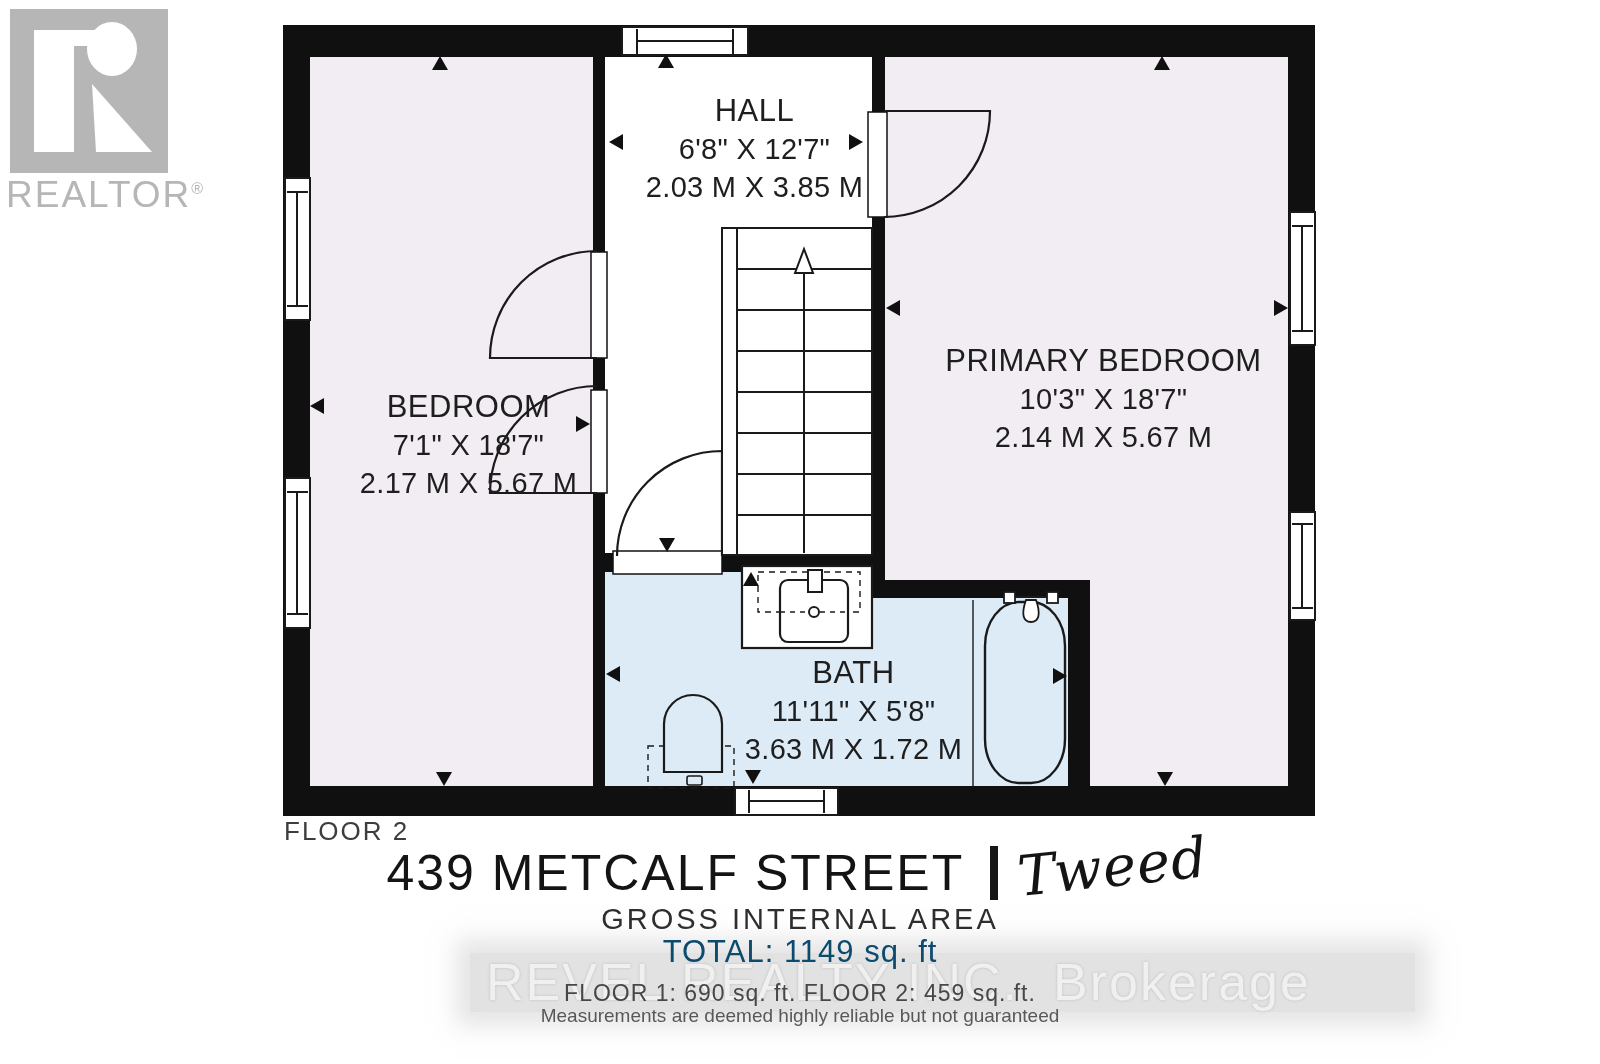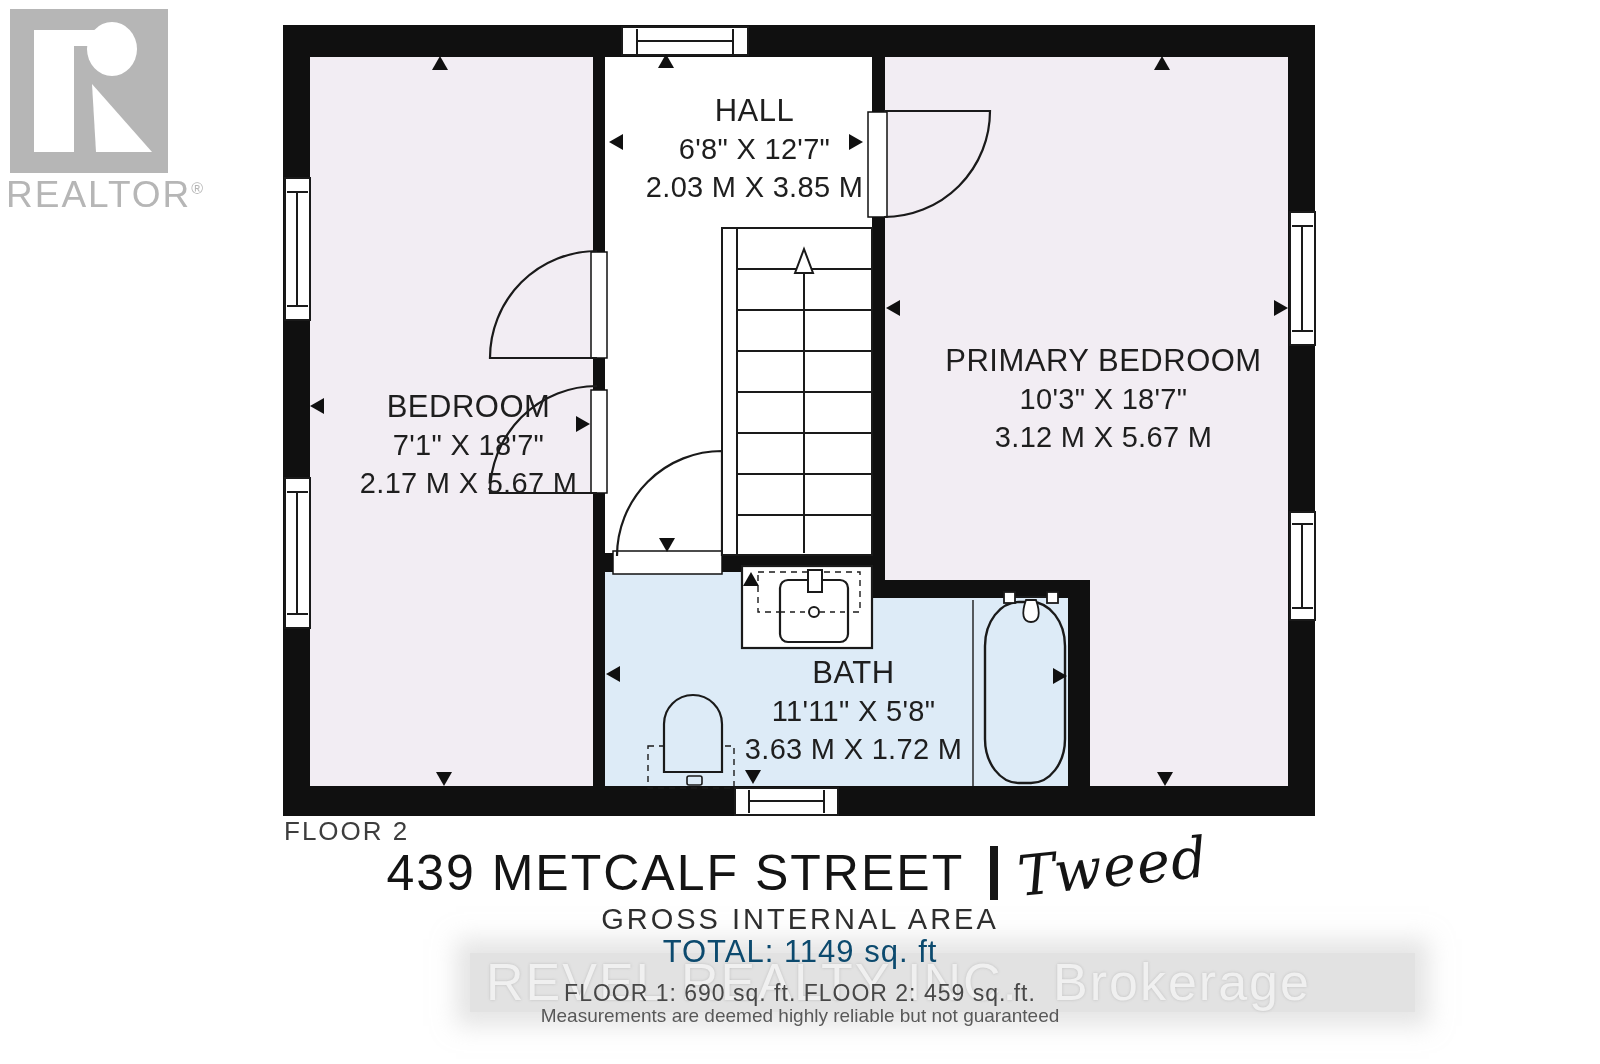--- a/index.html
+++ b/index.html
@@ -192,21 +192,21 @@
 
   <div class="room-label" style="left:312px;top:388px;width:281px">
     <div class="room-name">BEDROOM</div>
     <div class="room-dim">7'1" X 18'7"</div>
     <div class="room-dim">2.17 M X 5.67 M</div>
   </div>
 
   <div class="room-label" style="left:887px;top:342px;width:401px">
     <div class="room-name">PRIMARY BEDROOM</div>
     <div class="room-dim">10'3" X 18'7"</div>
-    <div class="room-dim">3.12 M X 5.67 M</div>
+    <div class="room-dim">2.14 M X 5.67 M</div>
   </div>
 
   <div class="room-label" style="left:607px;top:654px;width:461px">
     <div class="room-name">BATH</div>
     <div class="room-dim">11'11" X 5'8"</div>
     <div class="room-dim">3.63 M X 1.72 M</div>
   </div>
 
   <div class="floor-label">FLOOR 2</div>
 

